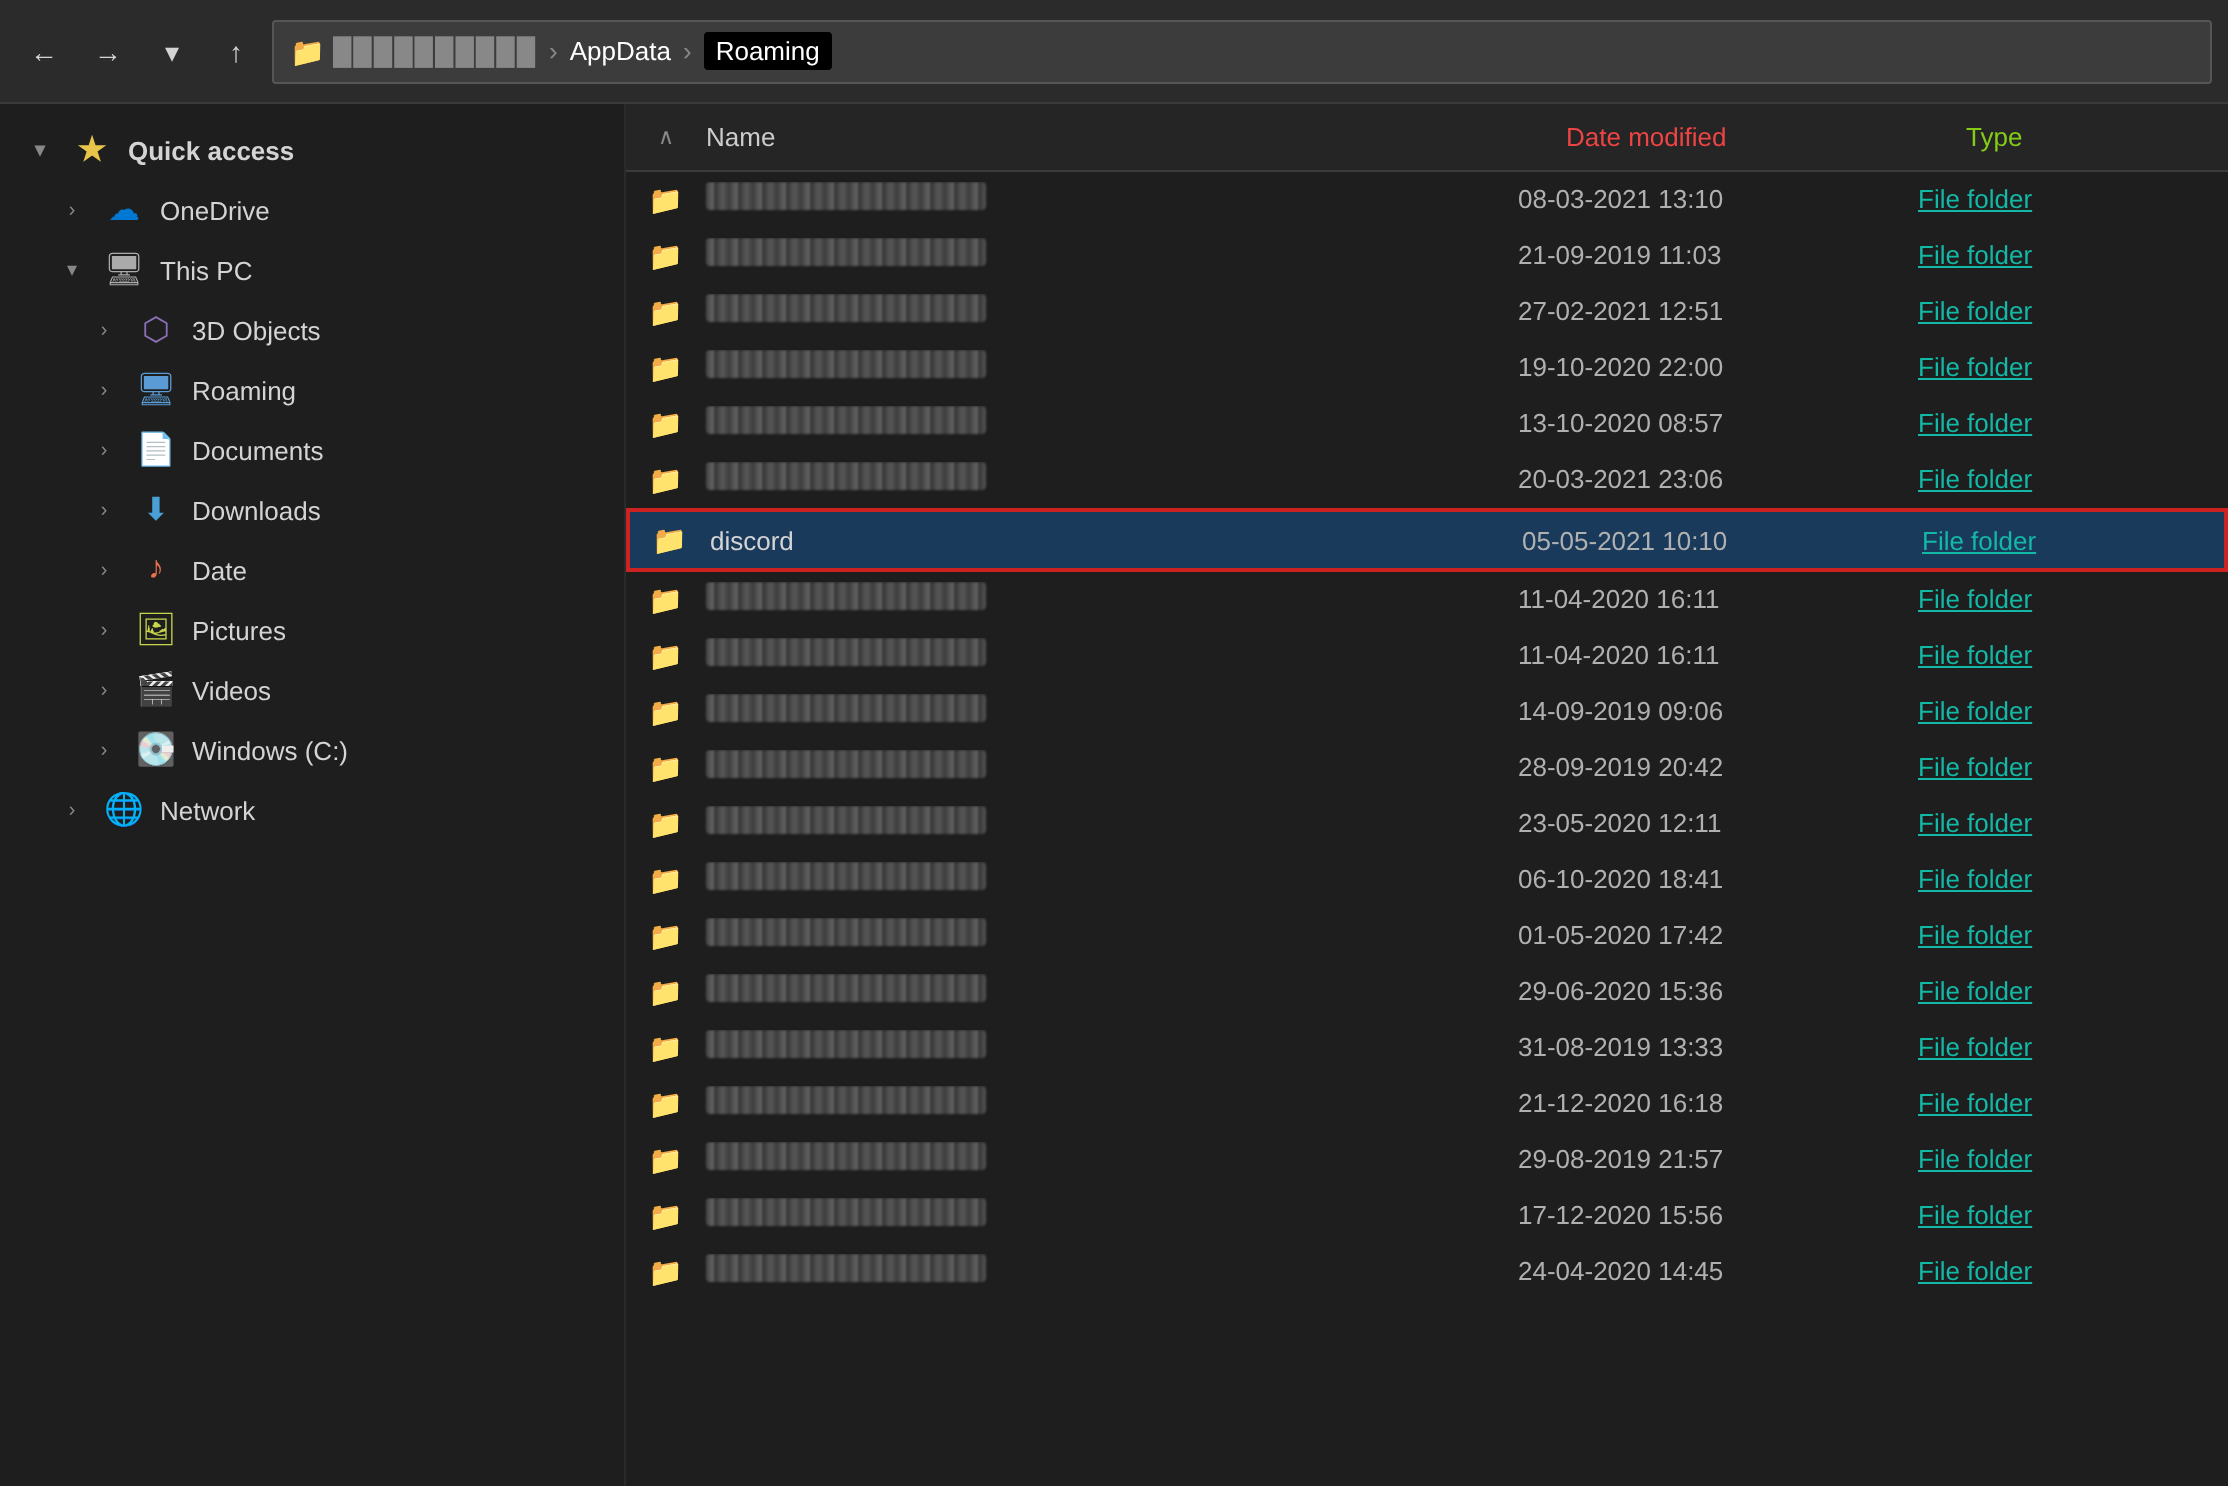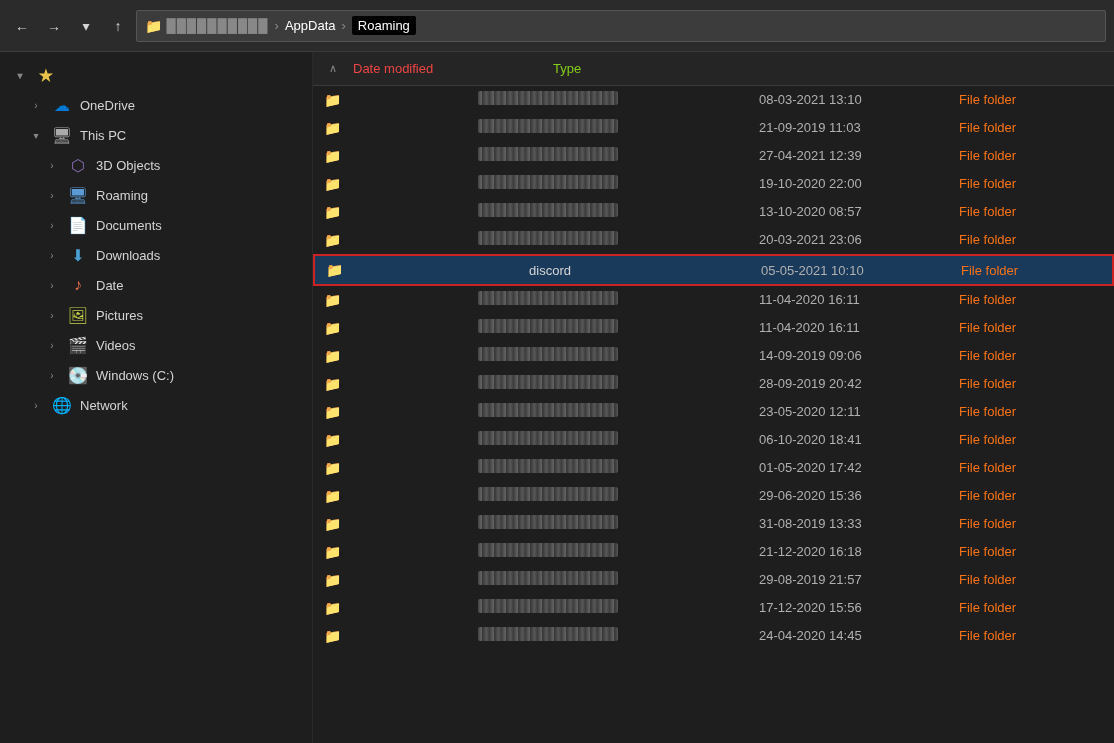--- a/index.html
+++ b/index.html
@@ -175,31 +175,31 @@
     .file-folder-icon {
       font-size: 14px;
       color: #e8c44a;
     }
     .file-name-cell {
       flex: 0 0 406px;
       padding: 0 8px;
       overflow: hidden;
       text-overflow: ellipsis;
       white-space: nowrap;
-      text-align: center;
     }
     .file-date-cell {
       flex: 0 0 200px;
       padding: 0 8px;
       color: #b0b0b0;
     }
     .file-type-cell {
       flex: 1;
       padding: 0 8px;
-      color: #f97316;
+      color: #14b8a6;
+      text-decoration: underline;
     }
 
     
     .blurred-name {
       display: inline-block;
       width: 140px;
       height: 14px;
       background: repeating-linear-gradient(
         90deg,
         #444 0px, #666 4px,
@@ -234,20 +234,21 @@
   </div>
 </div>
 
 <div class="main-container">
 
   <div class="sidebar">
 
     <div class="sidebar-item section-header">
       <span class="expand-arrow">▾</span>
       <span class="sidebar-icon icon-star">★</span>
+      <span class="sidebar-label">Quick access</span>
     </div>
 
     <div class="sidebar-item indent-1">
       <span class="expand-arrow">›</span>
       <span class="sidebar-icon icon-cloud">☁</span>
       <span class="sidebar-label">OneDrive</span>
     </div>
 
     <div class="sidebar-item indent-1">
       <span class="expand-arrow">▾</span>
@@ -308,20 +309,21 @@
       <span class="sidebar-icon icon-network">🌐</span>
       <span class="sidebar-label">Network</span>
     </div>
 
   </div>
 
   <div class="content">
 
     <div class="col-headers">
       <div class="col-up-arrow">∧</div>
+      <div class="col-name">Name</div>
       <div class="col-date">Date modified</div>
       <div class="col-type">Type</div>
     </div>
 
     <div class="file-list" id="file-list-container">
     <div class="file-row">
           <div class="file-icon-cell">
             <span class="file-folder-icon">📁</span>
           </div>
           <div class="file-name-cell"><span class="blurred-name"></span></div>
@@ -334,21 +336,21 @@
           </div>
           <div class="file-name-cell"><span class="blurred-name"></span></div>
           <div class="file-date-cell">21-09-2019 11:03</div>
           <div class="file-type-cell">File folder</div>
         </div>
         <div class="file-row">
           <div class="file-icon-cell">
             <span class="file-folder-icon">📁</span>
           </div>
           <div class="file-name-cell"><span class="blurred-name"></span></div>
-          <div class="file-date-cell">27-04-2021 12:39</div>
+          <div class="file-date-cell">27-02-2021 12:51</div>
           <div class="file-type-cell">File folder</div>
         </div>
         <div class="file-row">
           <div class="file-icon-cell">
             <span class="file-folder-icon">📁</span>
           </div>
           <div class="file-name-cell"><span class="blurred-name"></span></div>
           <div class="file-date-cell">19-10-2020 22:00</div>
           <div class="file-type-cell">File folder</div>
         </div>

